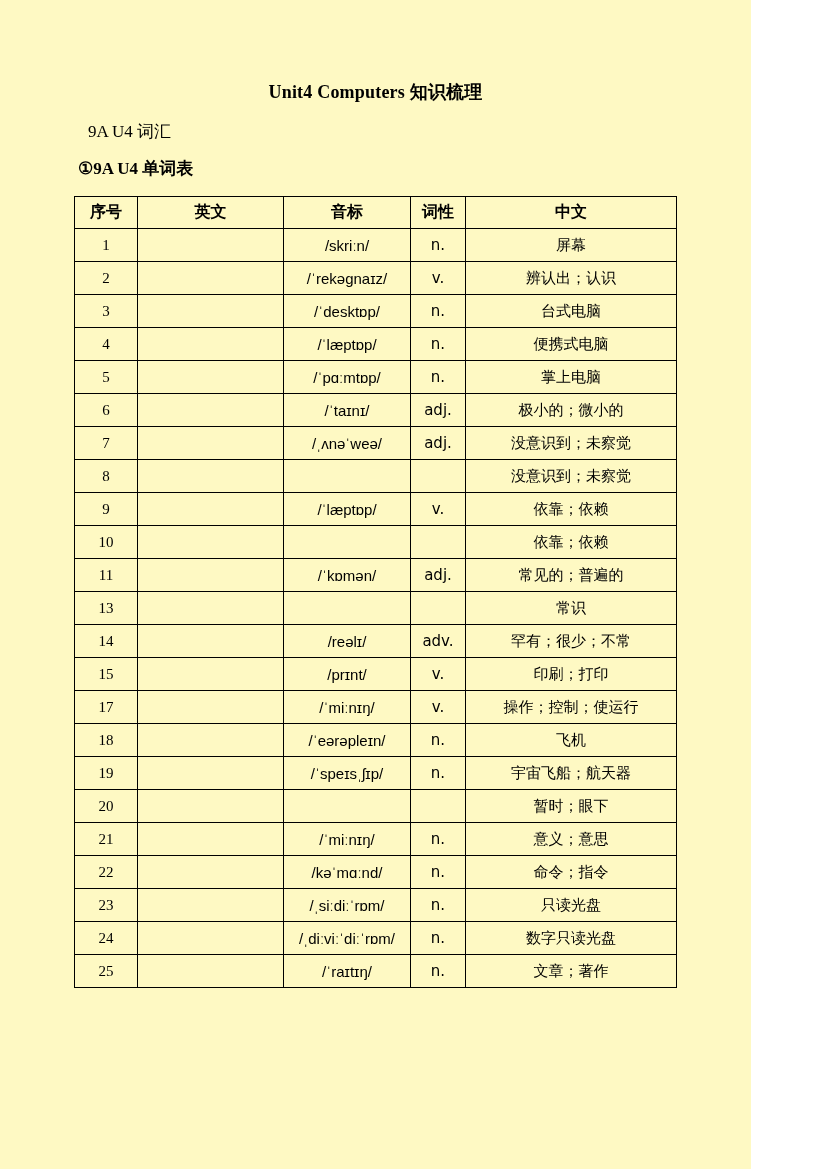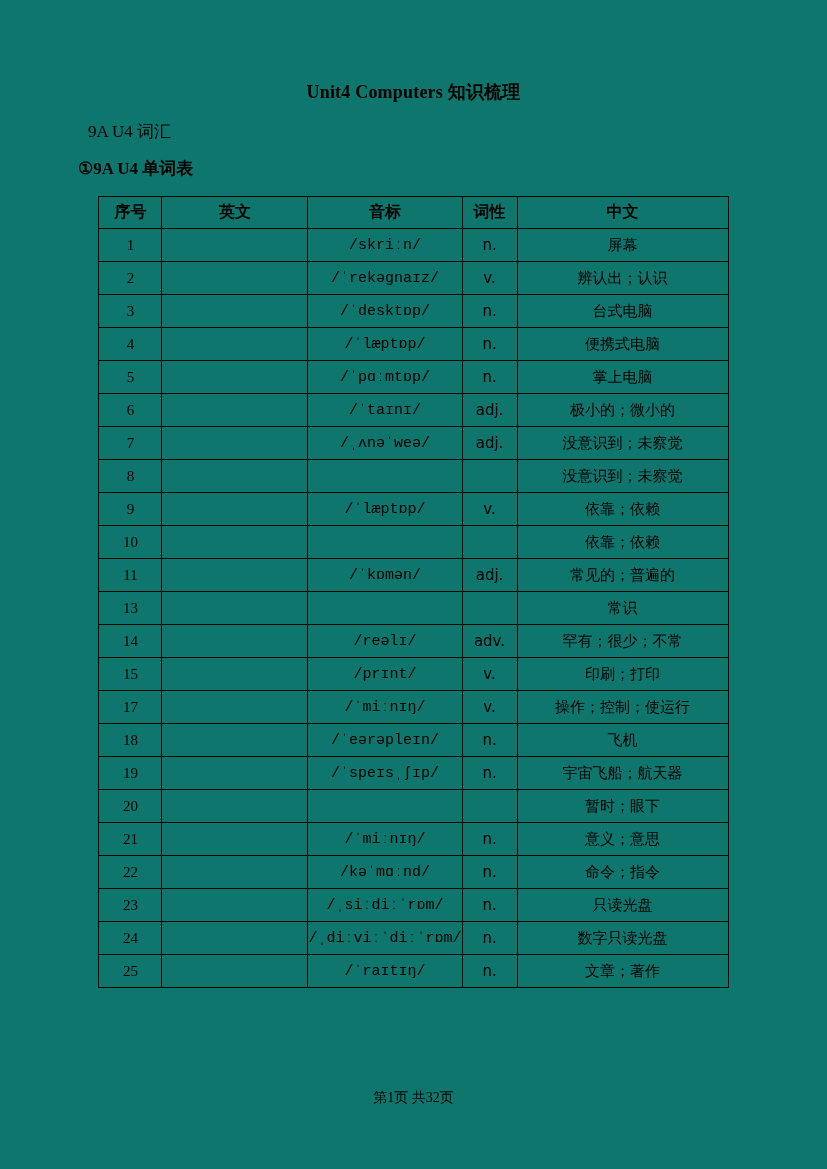--- a/index.html
+++ b/index.html
@@ -7,23 +7,23 @@
   body {
     width: 827px;
     height: 1169px;
     font-family: "Liberation Serif", "DejaVu Serif", serif;
     color: #000000;
     position: relative;
     overflow: hidden;
   }
   .page {
     position: relative;
-    width: 827px;
+    width: 751px;
     height: 1169px;
-    background: #0f766e;
+    background: #fef9c3;
   }
   .doc-title {
     padding-top: 80px;
     text-align: center;
     font-size: 18px;
     font-weight: bold;
     letter-spacing: 0.2px;
   }
   .heading-1 {
     margin: 16px 0 0 88px;
@@ -51,21 +51,21 @@
   table.vocab th {
     height: 32px;
     font-size: 16px;
     font-weight: bold;
   }
   table.vocab td {
     height: 33px;
     font-size: 15px;
   }
   td.col-phonetic {
-    font-family: Liberation Mono, monospace;
+    font-family: Liberation Sans, sans-serif;
     font-size: 14px;
   }
   td.col-pos {
     font-family: "DejaVu Sans", sans-serif;
     font-size: 14px;
   }
   td.col-num {
     font-size: 15px;
   }
   .page-footer {
@@ -263,15 +263,14 @@
         <tr>
           <td class="col-num">25</td>
           <td class="col-english"></td>
           <td class="col-phonetic">/ˈraɪtɪŋ/</td>
           <td class="col-pos">n.</td>
           <td class="col-chinese">文章；著作</td>
         </tr>
       </tbody>
   </table>
 
-  <div class="page-footer">第1页 共32页</div>
 
 </div>
 
 </body></html>

